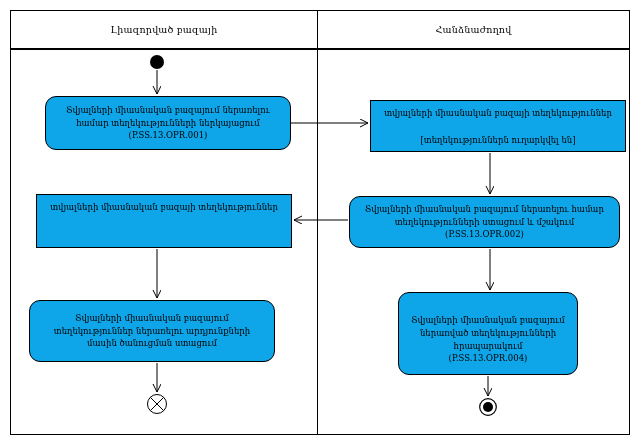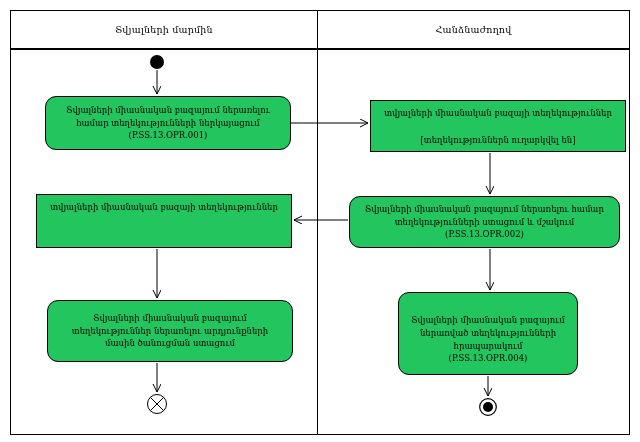--- a/index.html
+++ b/index.html
@@ -7,38 +7,38 @@
         font-family:"DejaVu Serif","DejaVu Sans",serif;color:#000;overflow:hidden;}
   
   #frame{position:absolute;left:10px;top:10px;width:618px;height:423px;border:1px solid #000;}
   #lane-headers{display:flex;height:37px;border-bottom:2px solid #000;}
   .lane-header{display:flex;align-items:center;justify-content:center;
                font-size:9.5px;letter-spacing:.2px;}
   #lane-header-left{width:306px;border-right:1px solid #000;}
   #lane-header-right{flex:1;}
   #lane-divider{position:absolute;left:306px;top:39px;bottom:0;width:1px;background:#000;}
   
-  .node{position:absolute;background:#22c55e;border:1px solid #000;box-sizing:border-box;
+  .node{position:absolute;background:#0ea5e9;border:1px solid #000;box-sizing:border-box;
         display:flex;flex-direction:column;align-items:center;text-align:center;
         font-size:8.5px;line-height:1.5;padding:3px 10px;}
   .node .t,.node .c{width:100%;}
   .action{border-radius:11px;justify-content:center;}
   .object{border-radius:0;justify-content:flex-start;padding-top:6px;gap:14px;}
   .top-align{justify-content:flex-start;padding-top:21px;}
   
   #edges{position:absolute;left:0;top:0;width:640px;height:442px;pointer-events:none;}
 </style>
 </head>
 <body>
 
 <div id="page">
 
   <div id="frame">
     <div id="lane-headers">
-      <div id="lane-header-left" class="lane-header">Տվյալների մարմին</div>
+      <div id="lane-header-left" class="lane-header">Լիազորված բազայի</div>
       <div id="lane-header-right" class="lane-header">Հանձնաժողով</div>
     </div>
     <div id="lane-divider"></div>
   </div>
 
   <div class="node action" style="left:45px;top:96px;width:246px;height:54px;">
     <div class="t">Տվյալների միասնական բազայում ներառելու համար տեղեկությունների ներկայացում</div>
     <div class="c">(P.SS.13.OPR.001)</div>
   </div>
 
@@ -49,21 +49,21 @@
 
   <div class="node action" style="left:349px;top:196px;width:271px;height:52px;">
     <div class="t">Տվյալների միասնական բազայում ներառելու համար տեղեկությունների ստացում և մշակում</div>
     <div class="c">(P.SS.13.OPR.002)</div>
   </div>
 
   <div class="node object" style="left:36px;top:194px;width:256px;height:54px;">
     <div class="t">տվյալների միասնական բազայի տեղեկություններ</div>
   </div>
 
-  <div class="node action" style="left:47px;top:300px;width:246px;height:62px;">
+  <div class="node action" style="left:29px;top:300px;width:246px;height:62px;">
     <div class="t">Տվյալների միասնական բազայում տեղեկություններ ներառելու արդյունքների մասին ծանուցման ստացում</div>
   </div>
 
   <div class="node action top-align" style="left:398px;top:292px;width:180px;height:83px;">
     <div class="t">Տվյալների միասնական բազայում ներառված տեղեկությունների հրապարակում</div>
     <div class="c">(P.SS.13.OPR.004)</div>
   </div>
 
   <svg id="edges" viewBox="0 0 640 442" xmlns="http://www.w3.org/2000/svg">
     <defs>

